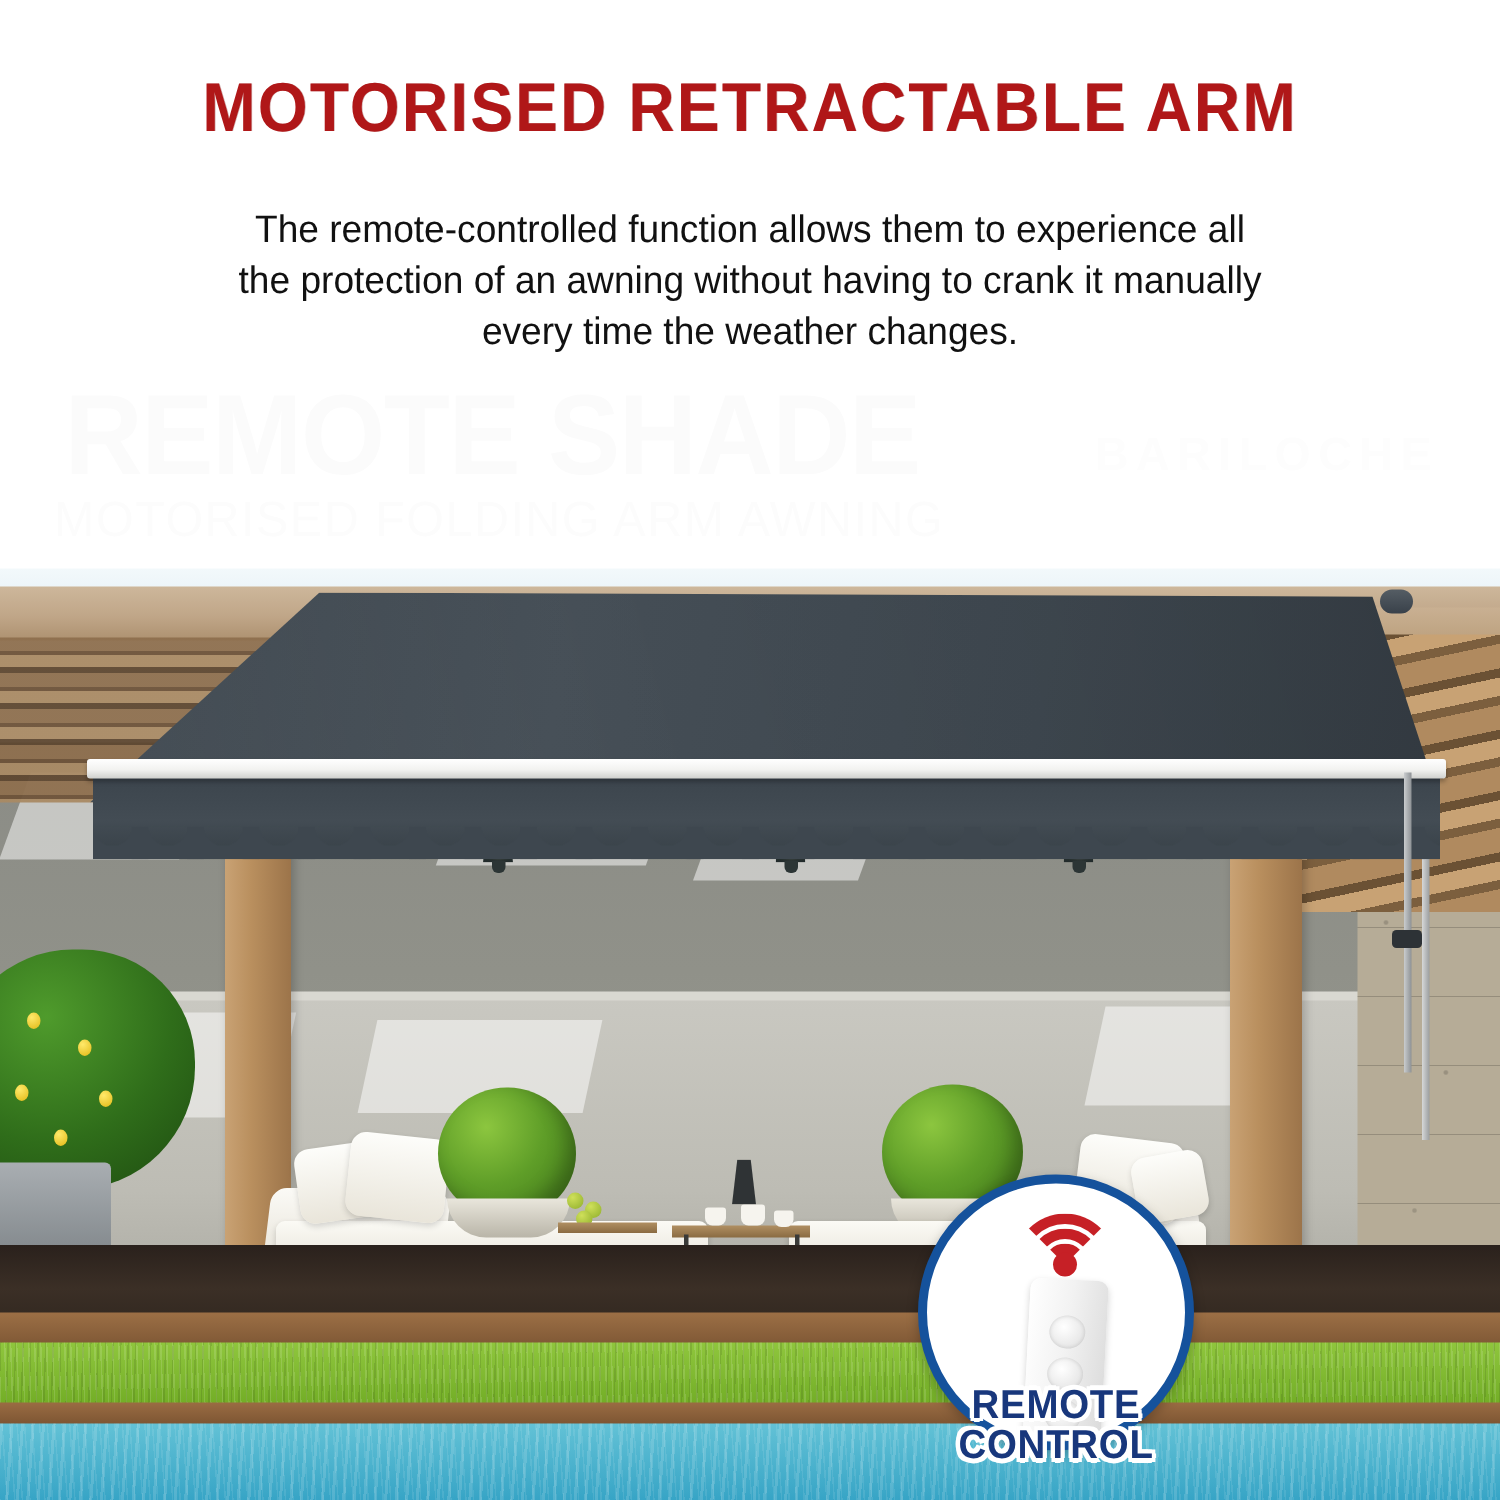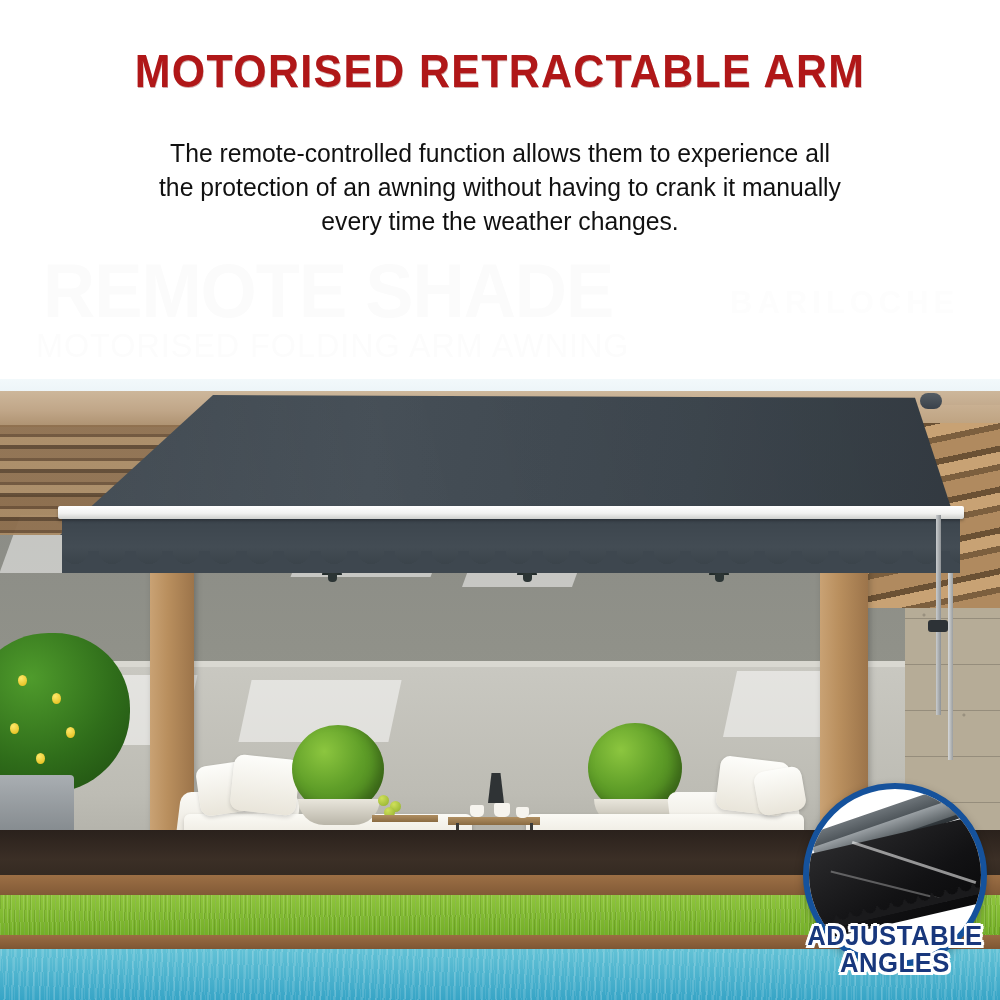--- a/index.html
+++ b/index.html
@@ -533,31 +533,35 @@
     <div class="awning-canopy"></div>
     <div class="awning-roller"></div>
     <div class="awning-valance"></div>
     <div class="valance-scallop"></div>
     <div class="awning-bar"></div>
     <div class="awning-arm"></div>
     <div class="awning-arm-joint"></div>
 
   </div>
 
-
-  <div class="badge" style="left:803px; top:783px;">
+  <div class="badge" style="left:612px; top:783px;">
     <div class="badge-circle">
-      <span class="aa-wrap">
-        <div class="aa-top"></div>
-        <div class="aa-top2"></div>
-        <div class="aa-main"></div>
-        <div class="aa-fold"></div>
-        <div class="aa-fold2"></div>
-        <div class="aa-edge"></div>
+      <span>
+        <div class="wave" style="left:58px; top:20px; width:68px; height:68px;"></div>
+        <div class="wave" style="left:68px; top:30px; width:48px; height:48px;"></div>
+        <div class="wave" style="left:78px; top:40px; width:28px; height:28px;"></div>
+        <div class="wave-dot"></div>
+        <div class="remote-body">
+          <div class="remote-btn" style="top:24px;"></div>
+          <div class="remote-btn" style="top:52px;"></div>
+          <div class="remote-btn" style="top:80px;"></div>
+          <div class="remote-led"></div>
+        </div>
       </span>
     </div>
     <div class="badge-label">
-      <span>ADJUSTABLE</span>
-      <span>ANGLES</span>
+      <span>REMOTE</span>
+      <span>CONTROL</span>
     </div>
   </div>
 
+
 </div>
 
 </body></html>

